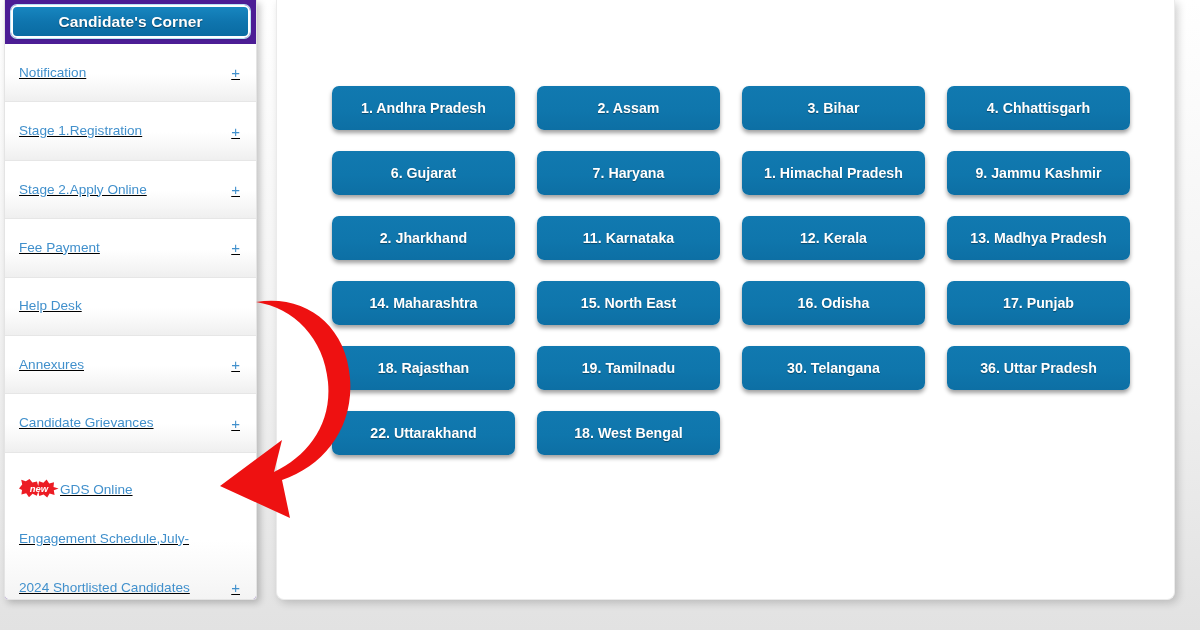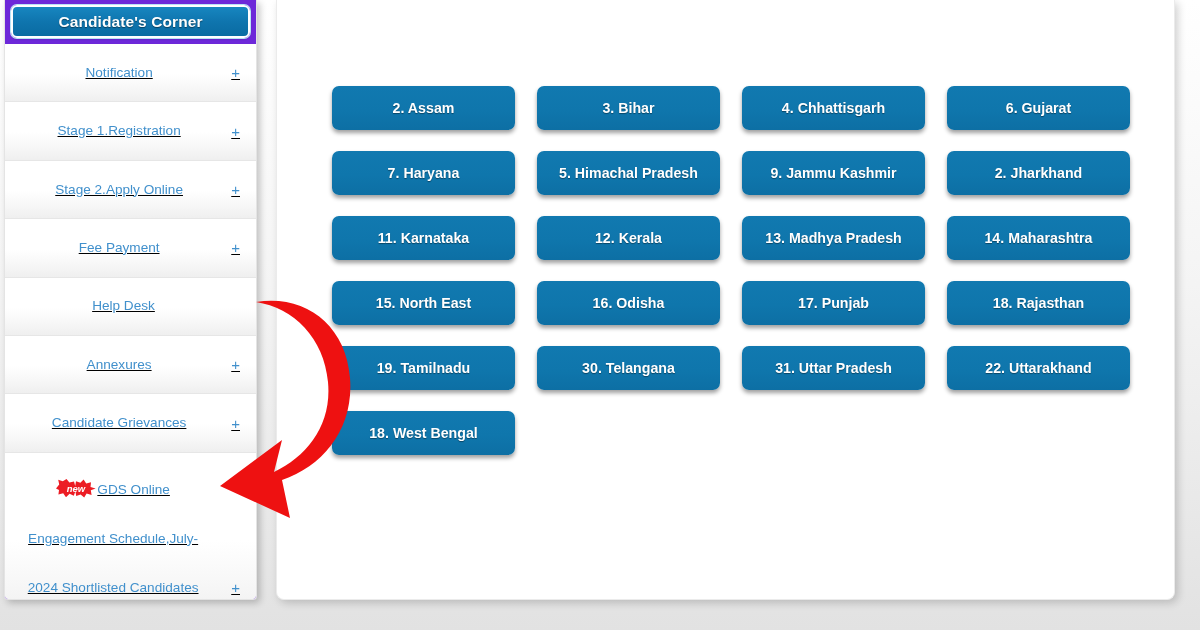--- a/index.html
+++ b/index.html
@@ -22,28 +22,27 @@
     background: linear-gradient(to bottom, #ffffff 0%, #f4f4f4 45%, #e2e2e2 100%);
   }
 
   
   .sidebar {
     position: absolute;
     left: 4px;
     top: 0px;
     width: 253px;
     height: 600px;
-    background: #6d28d9;
+    background: #4c1d95;
     border: 1px solid #e4e4e4;
     border-top: none;
     border-radius: 0 0 4px 4px;
     box-shadow: 3px 3px 7px rgba(0,0,0,0.22);
     box-sizing: border-box;
     overflow: hidden;
-    text-align: center;
   }
   .sidebar-header {
     margin: 5px 6px 0 6px;
     height: 33px;
     border-radius: 6px;
     background: linear-gradient(to bottom, #1786c0 0%, #0f75ae 50%, #0a6ba2 100%);
     border: 2px solid #ffffff;
     box-shadow: 0 0 0 1px #b9e3f5, 0 1px 2px rgba(0,0,0,0.25);
     display: flex;
     align-items: center;
@@ -224,37 +223,40 @@
             </svg></span><span>GDS Online Engagement Schedule,July-2024 Shortlisted Candidates</span></span>
       <span class="nav-plus">+</span>
     </div>
 
   </div>
 </div>
 
 <div class="content">
   <div class="state-grid">
     <button class="state-btn">
+        <span class="state-btn-label">1. Andhra Pradesh</span>
+      </button>
+    <button class="state-btn">
         <span class="state-btn-label">2. Assam</span>
       </button>
     <button class="state-btn">
         <span class="state-btn-label">3. Bihar</span>
       </button>
     <button class="state-btn">
         <span class="state-btn-label">4. Chhattisgarh</span>
       </button>
 
     <button class="state-btn">
         <span class="state-btn-label">6. Gujarat</span>
       </button>
     <button class="state-btn">
         <span class="state-btn-label">7. Haryana</span>
       </button>
     <button class="state-btn">
-        <span class="state-btn-label">5. Himachal Pradesh</span>
+        <span class="state-btn-label">1. Himachal Pradesh</span>
       </button>
 
     <button class="state-btn">
         <span class="state-btn-label">9. Jammu Kashmir</span>
       </button>
     <button class="state-btn">
         <span class="state-btn-label">2. Jharkhand</span>
       </button>
     <button class="state-btn">
         <span class="state-btn-label">11. Karnataka</span>
@@ -283,21 +285,21 @@
         <span class="state-btn-label">18. Rajasthan</span>
       </button>
     <button class="state-btn">
         <span class="state-btn-label">19. Tamilnadu</span>
       </button>
     <button class="state-btn">
         <span class="state-btn-label">30. Telangana</span>
       </button>
 
     <button class="state-btn">
-        <span class="state-btn-label">31. Uttar Pradesh</span>
+        <span class="state-btn-label">36. Uttar Pradesh</span>
       </button>
     <button class="state-btn">
         <span class="state-btn-label">22. Uttarakhand</span>
       </button>
     <button class="state-btn">
         <span class="state-btn-label">18. West Bengal</span>
       </button>
   </div>
 </div>
 

